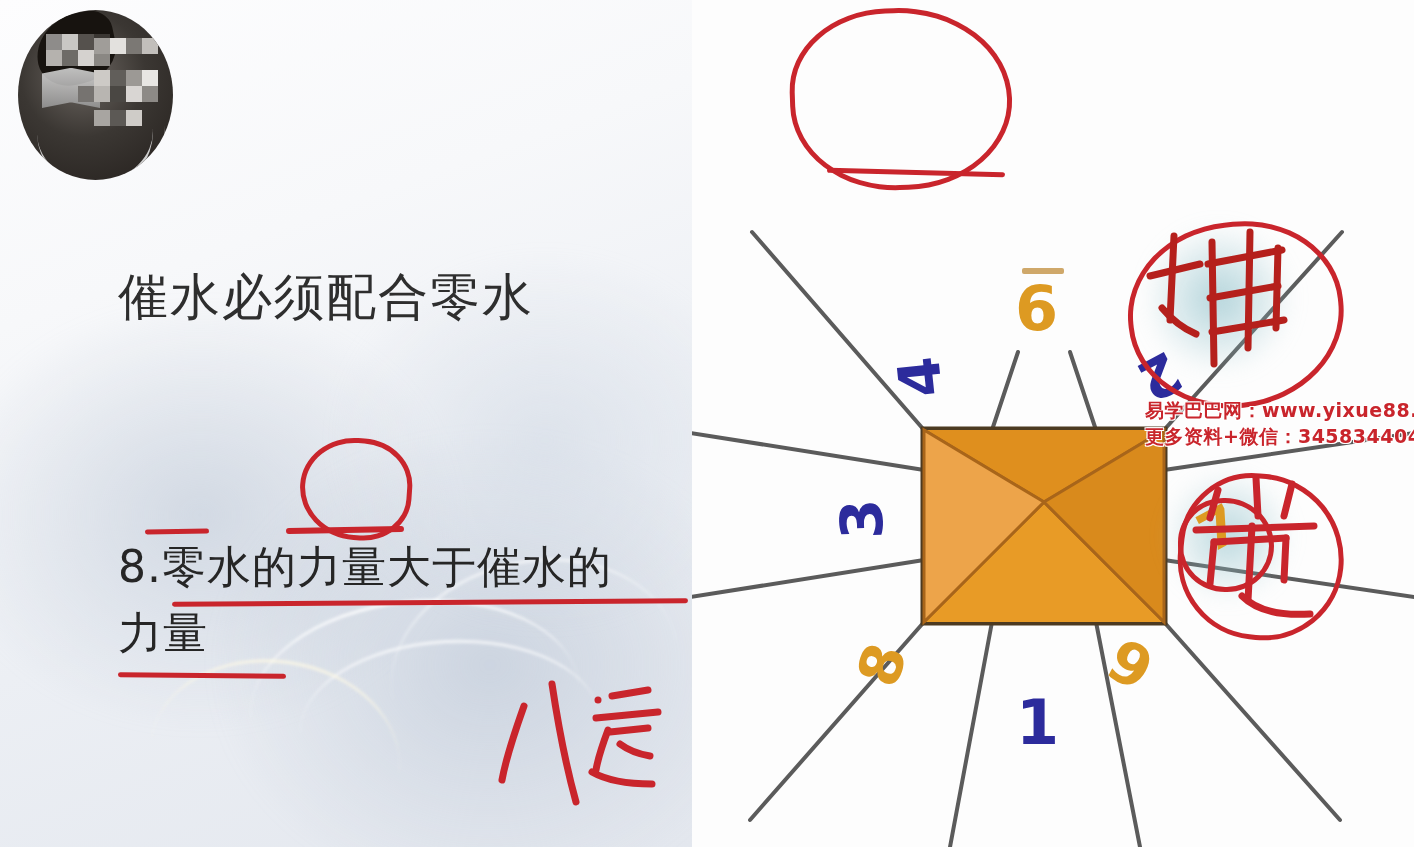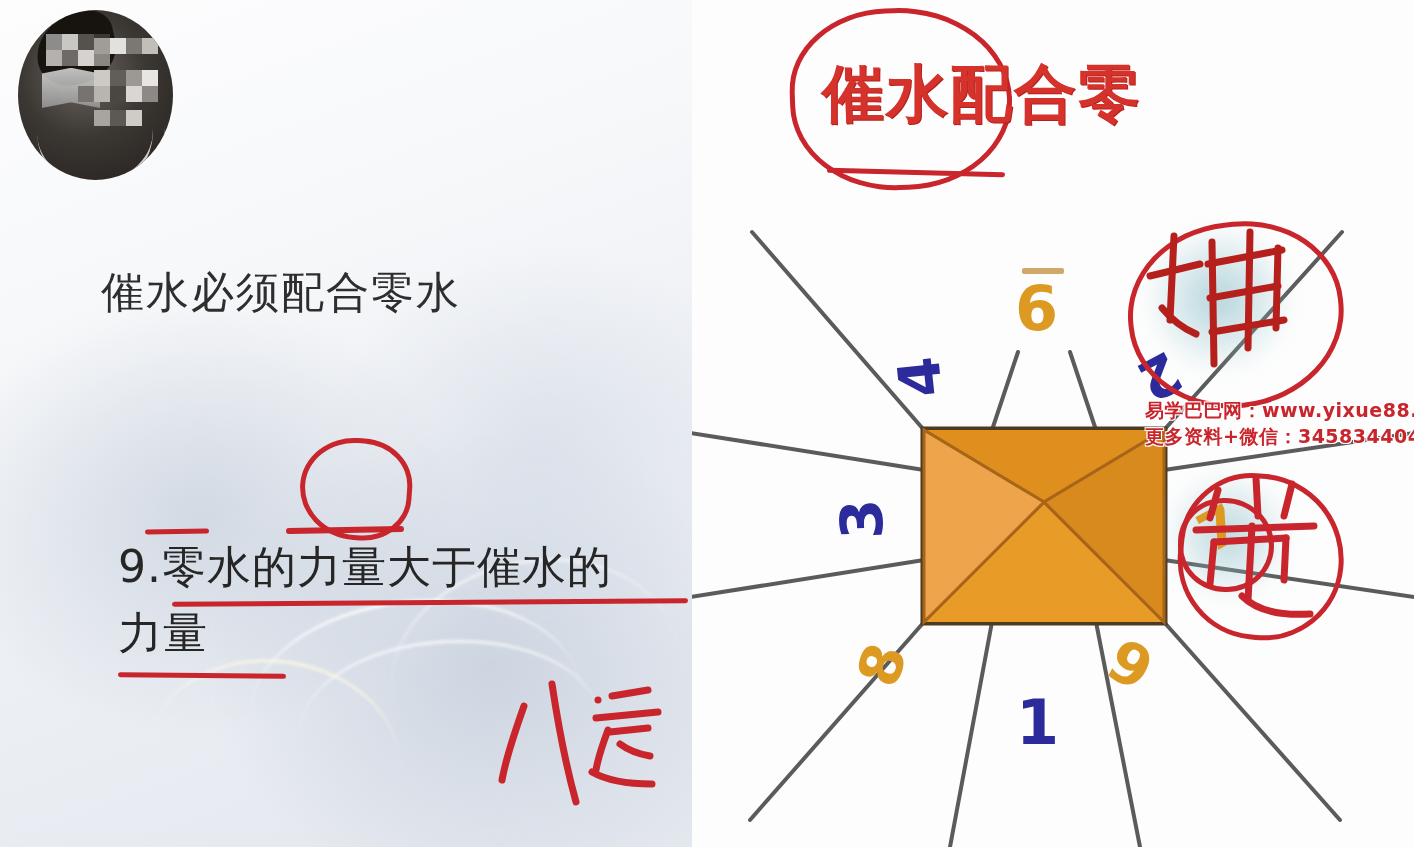--- a/index.html
+++ b/index.html
@@ -29,21 +29,21 @@
   #logo .swoosh{position:absolute;left:8px;top:92px;width:140px;height:86px;
     border-bottom:13px solid #efefef;border-radius:0 0 75px 75px;transform:rotate(-4deg);}
   #logo .swoosh2{position:absolute;left:20px;top:104px;width:116px;height:68px;
     border-bottom:8px solid #cfcfcf;border-radius:0 0 60px 60px;transform:rotate(-3deg);}
   #logo .book{position:absolute;left:24px;top:58px;width:58px;height:40px;
     background:linear-gradient(180deg,#ddd,#9a9a9a);
     clip-path:polygon(0 14%,48% 0,52% 0,100% 14%,100% 100%,52% 86%,48% 86%,0 100%);opacity:.85;}
   #logo .hood{position:absolute;left:18px;top:4px;width:80px;height:70px;background:#17130f;
     border-radius:60% 30% 50% 40%;transform:rotate(-12deg);}
 
-  .ls-title{position:absolute;left:101px;top:264px;font-size:43px;color:#2e2e2e;letter-spacing:2px;
+  .ls-title{position:absolute;left:118px;top:264px;font-size:50px;color:#2e2e2e;letter-spacing:2px;
     font-family:"DejaVu Sans","Liberation Sans",sans-serif;white-space:nowrap;}
   .ls-item{position:absolute;left:118px;font-size:44px;color:#262626;letter-spacing:1px;
     font-family:"DejaVu Sans","Liberation Sans",sans-serif;white-space:nowrap;}
   #ls-item-1{top:472px;}
   #ls-item-2{top:538px;}
   #ls-item-2b{top:604px;}
   .ul{position:absolute;background:#c9252c;border-radius:3px;}
   #ul-1{left:145px;top:529px;width:64px;height:5px;transform:rotate(-1deg);}
   #ul-2{left:286px;top:527px;width:118px;height:6px;transform:rotate(-1deg);}
   #circle-ling{position:absolute;left:300px;top:438px;width:102px;height:92px;
@@ -182,21 +182,21 @@
         <span class="px" style="background:#8d8a86"></span>
       </div>
       <div class="pixrow" style="left:76px;top:100px;">
         <span class="px" style="background:#a8a5a1"></span>
           <span class="px" style="background:#5c5955"></span>
         <span class="px" style="background:#cfccc8"></span>
       </div>
     </div>
 
     <div class="ls-title">催水必须配合零水</div>
-    <div class="ls-item" id="ls-item-2">9.零水的力量大于催水的</div>
+    <div class="ls-item" id="ls-item-2">8.零水的力量大于催水的</div>
     <div class="ls-item" id="ls-item-2b">力量</div>
 
     <div class="ul" id="ul-1"></div>
     <div class="ul" id="ul-2"></div>
     <div id="circle-ling"></div>
     <div class="ul" id="ul-3"></div>
     <div class="ul" id="ul-4"></div>
 
     <div id="bayun">
       <svg width="220" height="150" viewBox="0 0 220 150">
@@ -212,21 +212,20 @@
           <path d="M112 96 C126 104 148 108 172 108"></path>
         </g>
       </svg>
     </div>
   </div>
 
   <div id="right-slide">
 
     <div id="hl-circle"></div>
     <div id="hl-tail"></div>
-    <div class="hl">催水配合零</div>
 
     <svg id="diagram" width="722" height="847" viewBox="0 0 722 847">
       <g stroke="#5b5b5b" stroke-width="4" fill="none" stroke-linecap="round">
 
         <line x1="232" y1="430" x2="60" y2="232"></line>
         <line x1="472" y1="430" x2="650" y2="232"></line>
         <line x1="232" y1="622" x2="58" y2="820"></line>
         <line x1="472" y1="622" x2="648" y2="820"></line>
         <line x1="300" y1="430" x2="326" y2="352"></line>
         <line x1="404" y1="430" x2="378" y2="352"></line>

